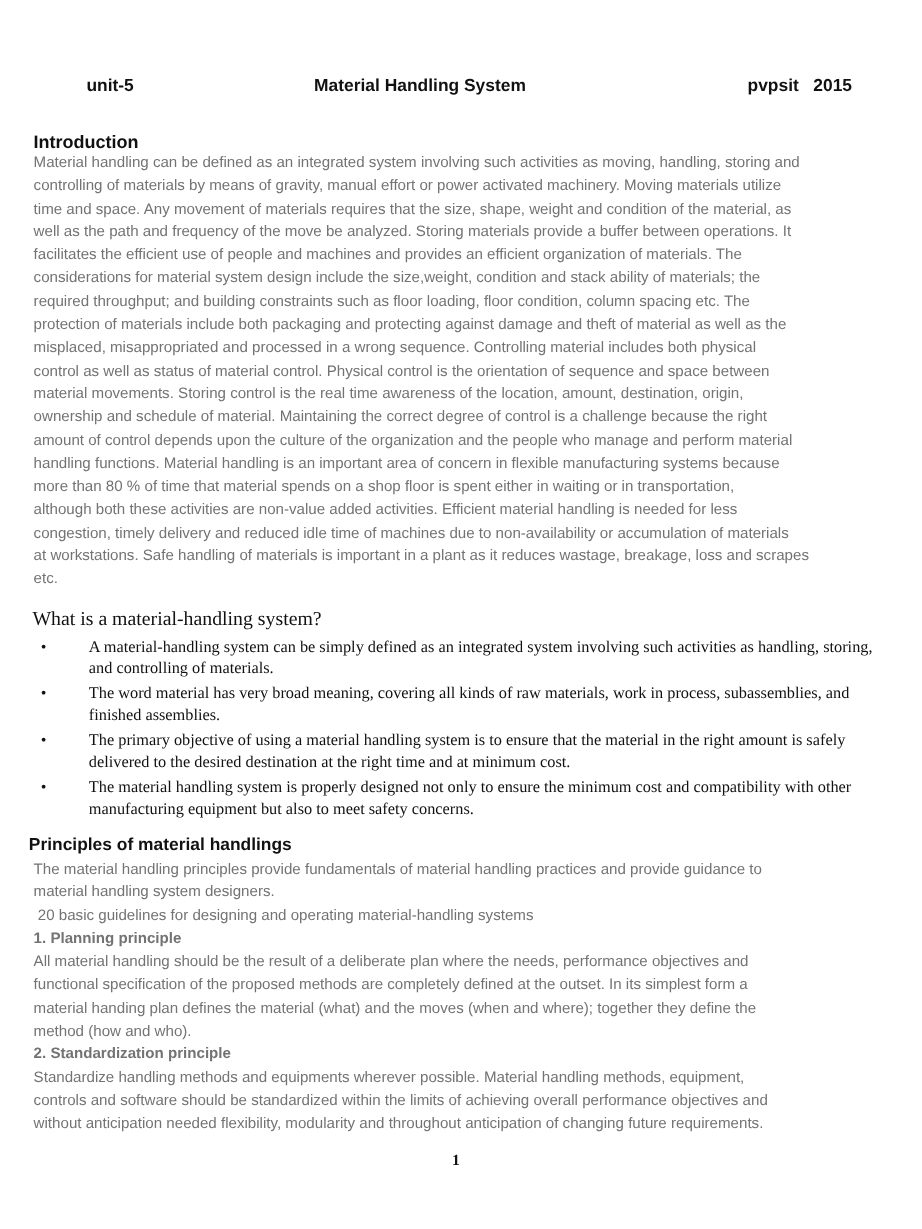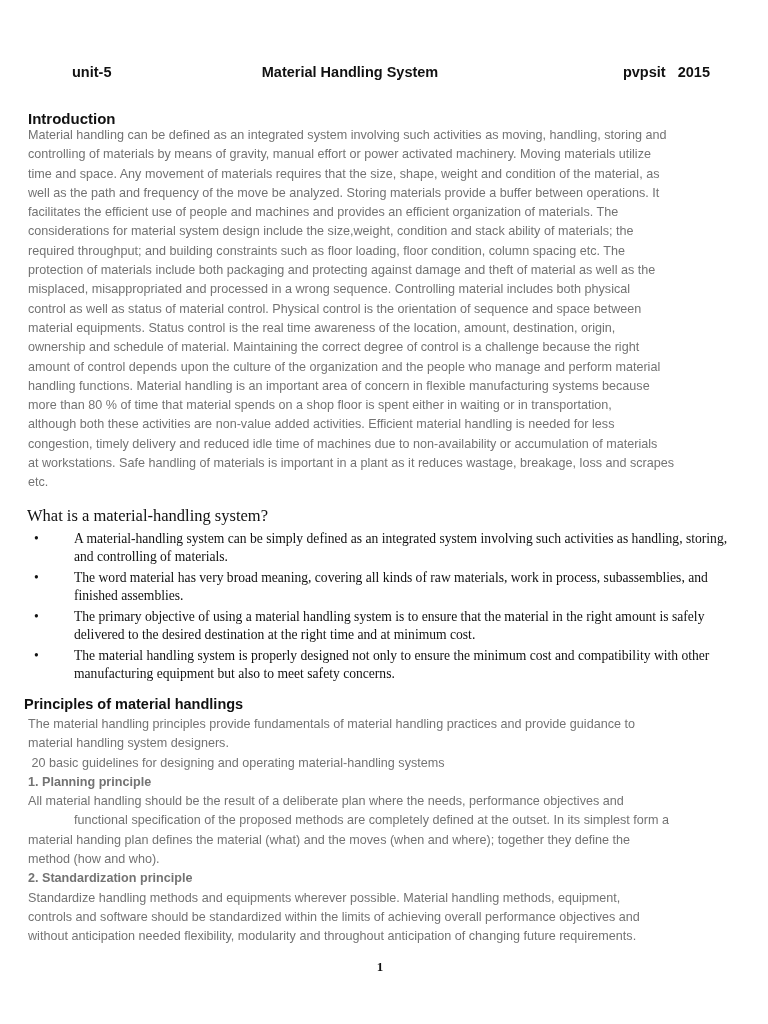--- a/index.html
+++ b/index.html
@@ -37,21 +37,21 @@
       <div class="line" style="white-space: nowrap; word-spacing: 0px; text-align: left; text-align-last: left;"><span style="white-space: nowrap;">Material handling can be defined as an integrated system involving such activities as moving, handling, storing and</span></div>
       <div class="line" style="white-space: nowrap; word-spacing: 0px; text-align: left; text-align-last: left;"><span style="white-space: nowrap;">controlling of materials by means of gravity, manual effort or power activated machinery. Moving materials utilize</span></div>
       <div class="line" style="white-space: nowrap; word-spacing: 0px; text-align: left; text-align-last: left;"><span style="white-space: nowrap;">time and space. Any movement of materials requires that the size, shape, weight and condition of the material, as</span></div>
       <div class="line" style="white-space: nowrap; word-spacing: 0px; text-align: left; text-align-last: left;"><span style="white-space: nowrap;">well as the path and frequency of the move be analyzed. Storing materials provide a buffer between operations. It</span></div>
       <div class="line" style="white-space: nowrap; word-spacing: 0px; text-align: right; text-align-last: left;"><span style="white-space: nowrap;">facilitates the efficient use of people and machines and provides an efficient organization of materials. The</span></div>
       <div class="line" style="white-space: nowrap; word-spacing: 0px; text-align: left; text-align-last: left;"><span style="white-space: nowrap;">considerations for material system design include the size,weight, condition and stack ability of materials; the</span></div>
       <div class="line" style="white-space: nowrap; word-spacing: 0px; text-align: left; text-align-last: left;"><span style="white-space: nowrap;">required throughput; and building constraints such as floor loading, floor condition, column spacing etc. The</span></div>
       <div class="line" style="white-space: nowrap; word-spacing: 0px; text-align: left; text-align-last: left;"><span style="white-space: nowrap;">protection of materials include both packaging and protecting against damage and theft of material as well as the</span></div>
       <div class="line" style="white-space: nowrap; word-spacing: 0px; text-align: left; text-align-last: left;"><span style="white-space: nowrap;">misplaced, misappropriated and processed in a wrong sequence. Controlling material includes both physical</span></div>
       <div class="line" style="white-space: nowrap; word-spacing: 0px; text-align: left; text-align-last: left;"><span style="white-space: nowrap;">control as well as status of material control. Physical control is the orientation of sequence and space between</span></div>
-      <div class="line" style="white-space: nowrap; word-spacing: 0px; text-align: left; text-align-last: left;"><span style="white-space: nowrap;">material equipments. Status control is the real time awareness of the location, amount, destination, origin,</span></div>
+      <div class="line" style="white-space: nowrap; word-spacing: 0px; text-align: left; text-align-last: left;"><span style="white-space: nowrap;">material movements. Storing control is the real time awareness of the location, amount, destination, origin,</span></div>
       <div class="line" style="white-space: nowrap; word-spacing: 0px; text-align: left; text-align-last: left;"><span style="white-space: nowrap;">ownership and schedule of material. Maintaining the correct degree of control is a challenge because the right</span></div>
       <div class="line" style="white-space: nowrap; word-spacing: 0px; text-align: left; text-align-last: left;"><span style="white-space: nowrap;">amount of control depends upon the culture of the organization and the people who manage and perform material</span></div>
       <div class="line" style="white-space: nowrap; word-spacing: 0px; text-align: left; text-align-last: left;"><span style="white-space: nowrap;">handling functions. Material handling is an important area of concern in flexible manufacturing systems because</span></div>
       <div class="line" style="white-space: nowrap; word-spacing: 0px; text-align: left; text-align-last: left;"><span style="white-space: nowrap;">more than 80 % of time that material spends on a shop floor is spent either in waiting or in transportation,</span></div>
       <div class="line" style="white-space: nowrap; word-spacing: 0px; text-align: left; text-align-last: left;"><span style="white-space: nowrap;">although both these activities are non-value added activities. Efficient material handling is needed for less</span></div>
       <div class="line" style="white-space: nowrap; word-spacing: 0px; text-align: right; text-align-last: left;"><span style="white-space: nowrap;">congestion, timely delivery and reduced idle time of machines due to non-availability or accumulation of materials</span></div>
       <div class="line" style="white-space: nowrap; word-spacing: 0px; text-align: left; text-align-last: left;"><span style="white-space: nowrap;">at workstations. Safe handling of materials is important in a plant as it reduces wastage, breakage, loss and scrapes</span></div>
       <div class="line last">etc.</div>
     </div>
 
@@ -65,21 +65,21 @@
     </div>
 
   <div class="h-princ">Principles of material handlings</div>
 
   <div class="block sans" id="princ-block" style="top:699px">
       <div class="line" style="white-space: nowrap; word-spacing: 0px; text-align: left; text-align-last: left;"><span style="white-space: nowrap;">The material handling principles provide fundamentals of material handling practices and provide guidance to</span></div>
       <div class="line last" style="white-space: pre;">material handling system designers.</div>
       <div class="line last" style="white-space: pre;"> 20 basic guidelines for designing and operating material-handling systems</div>
       <div class="line last sub-h" style="white-space: pre;">1. Planning principle</div>
       <div class="line" style="white-space: nowrap; word-spacing: 0px; text-align: left; text-align-last: left;"><span style="white-space: nowrap;">All material handling should be the result of a deliberate plan where the needs, performance objectives and</span></div>
-      <div class="line" style="white-space: nowrap; word-spacing: 0px; text-align: center; text-align-last: left; margin-left: 46px;"><span style="white-space: nowrap;">functional specification of the proposed methods are completely defined at the outset. In its simplest form a</span></div>
+      <div class="line" style="white-space: nowrap; word-spacing: 0px; text-align: center; text-align-last: left;"><span style="white-space: nowrap;">functional specification of the proposed methods are completely defined at the outset. In its simplest form a</span></div>
       <div class="line" style="white-space: nowrap; word-spacing: 0px; text-align: left; text-align-last: left;"><span style="white-space: nowrap;">material handing plan defines the material (what) and the moves (when and where); together they define the</span></div>
       <div class="line last" style="white-space: pre;">method (how and who).</div>
       <div class="line last sub-h" style="white-space: pre;">2. Standardization principle</div>
       <div class="line" style="white-space: nowrap; word-spacing: 0px; text-align: left; text-align-last: left;"><span style="white-space: nowrap;">Standardize handling methods and equipments wherever possible. Material handling methods, equipment,</span></div>
       <div class="line" style="white-space: nowrap; word-spacing: 0px; text-align: left; text-align-last: left;"><span style="white-space: nowrap;">controls and software should be standardized within the limits of achieving overall performance objectives and</span></div>
       <div class="line last" style="white-space: pre;">without anticipation needed flexibility, modularity and throughout anticipation of changing future requirements.</div>
     </div>
 
   <div class="pagenum">1</div>
 </div>

